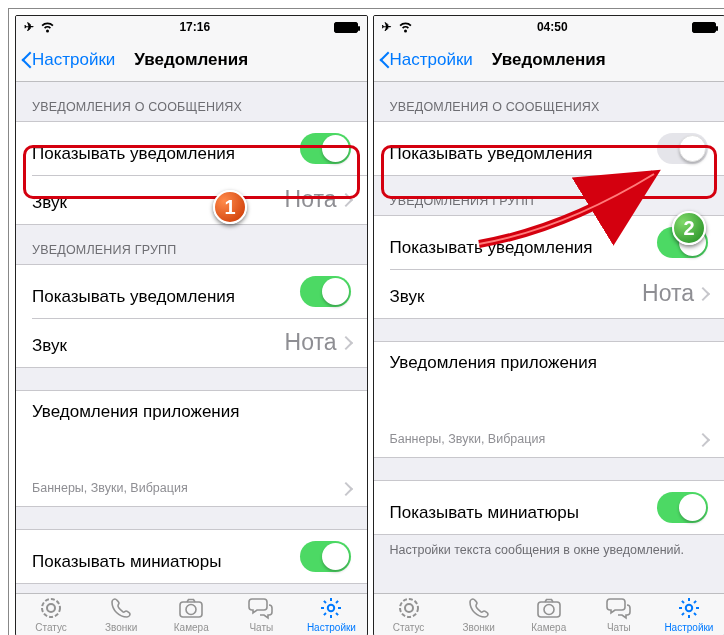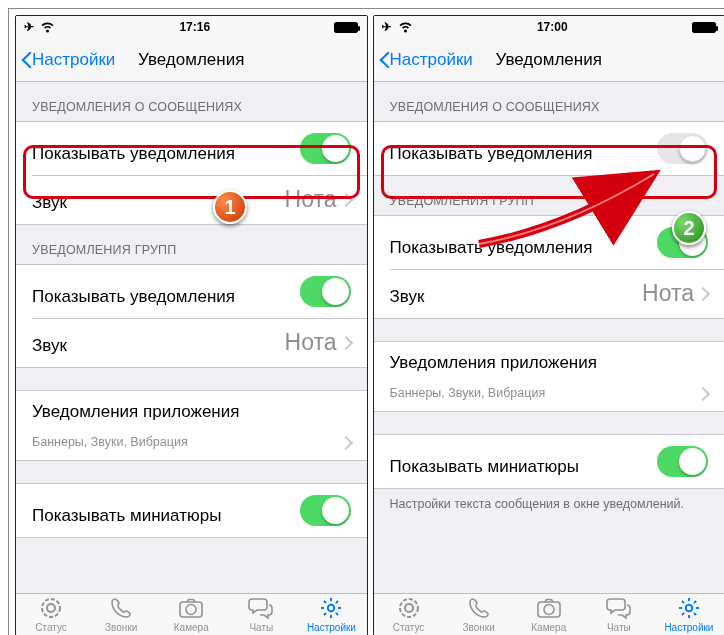--- a/index.html
+++ b/index.html
@@ -9,32 +9,32 @@
   .statusbar { height: 22px; background: #f7f7f8; display:flex; align-items:center; justify-content:space-between; padding: 0 8px; font-size:12px; font-weight:600; color:#000; }
   .sb-left { display:flex; align-items:center; gap:6px; }
   .sb-right { display:flex; align-items:center; }
   .battery { width:24px; height:11px; border:1px solid #000; border-radius:2px; position:relative; }
   .battery::after { content:""; position:absolute; right:-3px; top:3px; width:2px; height:5px; background:#000; border-radius:1px; }
   .battery-fill { background:#000; width:100%; height:100%; }
   .navbar { height: 44px; background:#f7f7f8; border-bottom:1px solid #bdbdc0; display:flex; align-items:center; position:relative; }
   .back { display:flex; align-items:center; color:#007aff; font-size:17px; padding-left:4px; }
   .chev { width:12px; height:20px; position:relative; }
   .chev::before { content:""; position:absolute; width:10px; height:10px; border-left:2.5px solid #007aff; border-bottom:2.5px solid #007aff; transform:rotate(45deg); left:4px; top:4px; }
-  .title { position:absolute; left:0; right:0; text-align:center; font-size:17px; font-weight:400; pointer-events:none; }
+  .title { position:absolute; left:0; right:0; text-align:center; font-size:17px; font-weight:700; pointer-events:none; }
   .content { flex:1; overflow:hidden; background:#efeff4; }
   .sect-header { font-size:12.5px; color:#6d6d72; padding: 18px 16px 7px; text-transform:uppercase; letter-spacing:0.2px; }
   .sect-footer { font-size:12.5px; color:#6d6d72; padding: 7px 16px 0; line-height:1.35; }
   .cell-group { background:#fff; border-top:1px solid #c8c7cc; border-bottom:1px solid #c8c7cc; }
   .cell { min-height:44px; padding: 11px 16px; display:flex; align-items:flex-end; justify-content:space-between; position:relative; font-size:17px; color:#000; }
   .cell + .cell::before { content:""; position:absolute; left:16px; right:0; top:0; height:1px; background:#c8c7cc; }
   .cell .value { color:#8e8e93; font-size:23px; margin-right:6px; }
   .cell .disclosure { width:8px; height:13px; position:relative; }
   .cell .disclosure::before { content:""; position:absolute; width:8px; height:8px; border-top:2px solid #c7c7cc; border-right:2px solid #c7c7cc; transform:rotate(45deg); top:2px; left:-2px; }
   .cell .right { display:flex; align-items:center; }
-  .cell .stack { display:flex; flex-direction:column; }
+  .cell .stack { display:flex; flex-direction:column;gap:46px; }
   .cell .sub { font-size:12.5px; color:#8e8e93; margin-top:13px; }
   .switch { width:51px; height:31px; border-radius:31px; position:relative; background:#e5e5ea; transition:none; flex-shrink:0; }
   .switch.on { background:#4cd964; }
   .switch .knob { position:absolute; width:27px; height:27px; background:#fff; border-radius:50%; top:2px; left:2px; box-shadow:0 2px 3px rgba(0,0,0,.25); }
   .switch.on .knob { left:22px; }
   .tabbar { height:42px; background:#f7f7f8; border-top:1px solid #bdbdc0; display:flex; }
   .tab { flex:1; display:flex; flex-direction:column; align-items:center; justify-content:center; font-size:10px; color:#929292; gap:2px; }
   .tab.active { color:#007aff; }
   .tab-ico { width:26px; height:24px; display:flex; align-items:center; justify-content:center; }
   .highlight { position:absolute; border:3px solid #d4000f; border-radius:10px; pointer-events:none; }
@@ -178,21 +178,21 @@
   </div>
 
   <div class="phone">
     <div class="statusbar">
       <div class="sb-left">
         <span>✈</span>
         <svg width="15" height="11" viewBox="0 0 15 11">
             <path d="M7.5 10.5a1.5 1.5 0 100-3 1.5 1.5 0 000 3zM4 5.5a5 5 0 017 0l-1.2 1.2a3.3 3.3 0 00-4.6 0L4 5.5zM1.5 3a8.5 8.5 0 0112 0l-1.2 1.2a6.8 6.8 0 00-9.6 0L1.5 3z" fill="#000"></path>
           </svg>
       </div>
-      <div>17:00</div>
+      <div>04:50</div>
       <div class="sb-right">
           <div class="battery">
             <div class="battery-fill"></div>
           </div>
         </div>
     </div>
     <div class="navbar">
       <div class="back">
         <span class="chev"></span>
         <span>Настройки</span>

